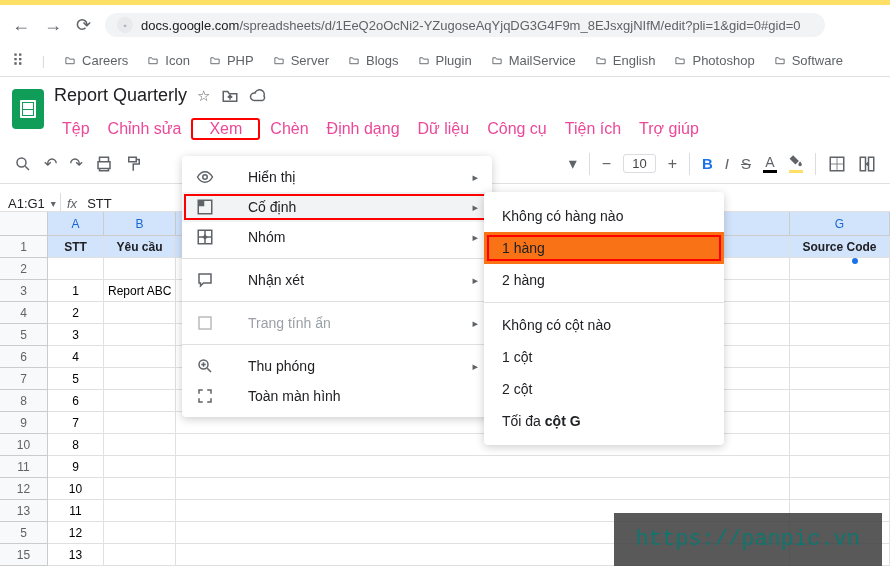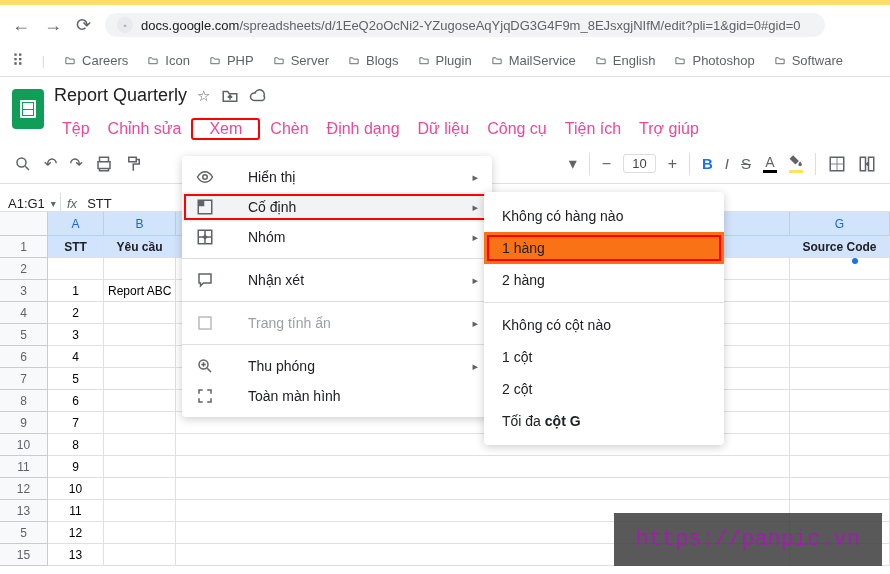--- a/index.html
+++ b/index.html
@@ -62,21 +62,21 @@
 .dd1 { left:182px; top:156px; width:310px; padding:6px 0; }
 .dd-item { display:flex; align-items:center; padding:6px 14px; gap:32px; cursor:pointer; position:relative; }
 .dd-item.highlighted { outline:2px solid #ff0000; outline-offset:-4px; background:#f1f3f4; }
 .dd-icon { width:20px; text-align:center; color:#5f6368; font-size:15px; }
 .dd-arrow { position:absolute; right:14px; color:#5f6368; font-size:11px; }
 .dd-divider { height:1px; background:#e0e0e0; margin:6px 0; }
 .dd-item.disabled { color:#9aa0a6; }
 .dd2 { left:484px; top:192px; width:240px; padding:8px 0; }
 .dd2-item { padding:8px 18px; cursor:pointer; }
 .dd2-item.highlighted { outline:2px solid #ff0000; outline-offset:-5px; background:#f97316; }
-.watermark { position:absolute; right:8px; bottom:8px; background:rgba(60,60,60,0.85); color:#a21caf; font-size:22px; padding:14px 22px; font-family: 'Courier New', monospace; }
+.watermark { position:absolute; right:8px; bottom:8px; background:rgba(60,60,60,0.85); color:#0f766e; font-size:22px; padding:14px 22px; font-family: 'Courier New', monospace; }
 svg.ico { width:18px; height:18px; display:block; }
 .tb-right-gap { flex:1; }
 </style>
 </head>
 <body>
 
 <div class="top-yellow"></div>
 
 <div class="browser-bar">
   <span class="nav-arrow">←</span>

